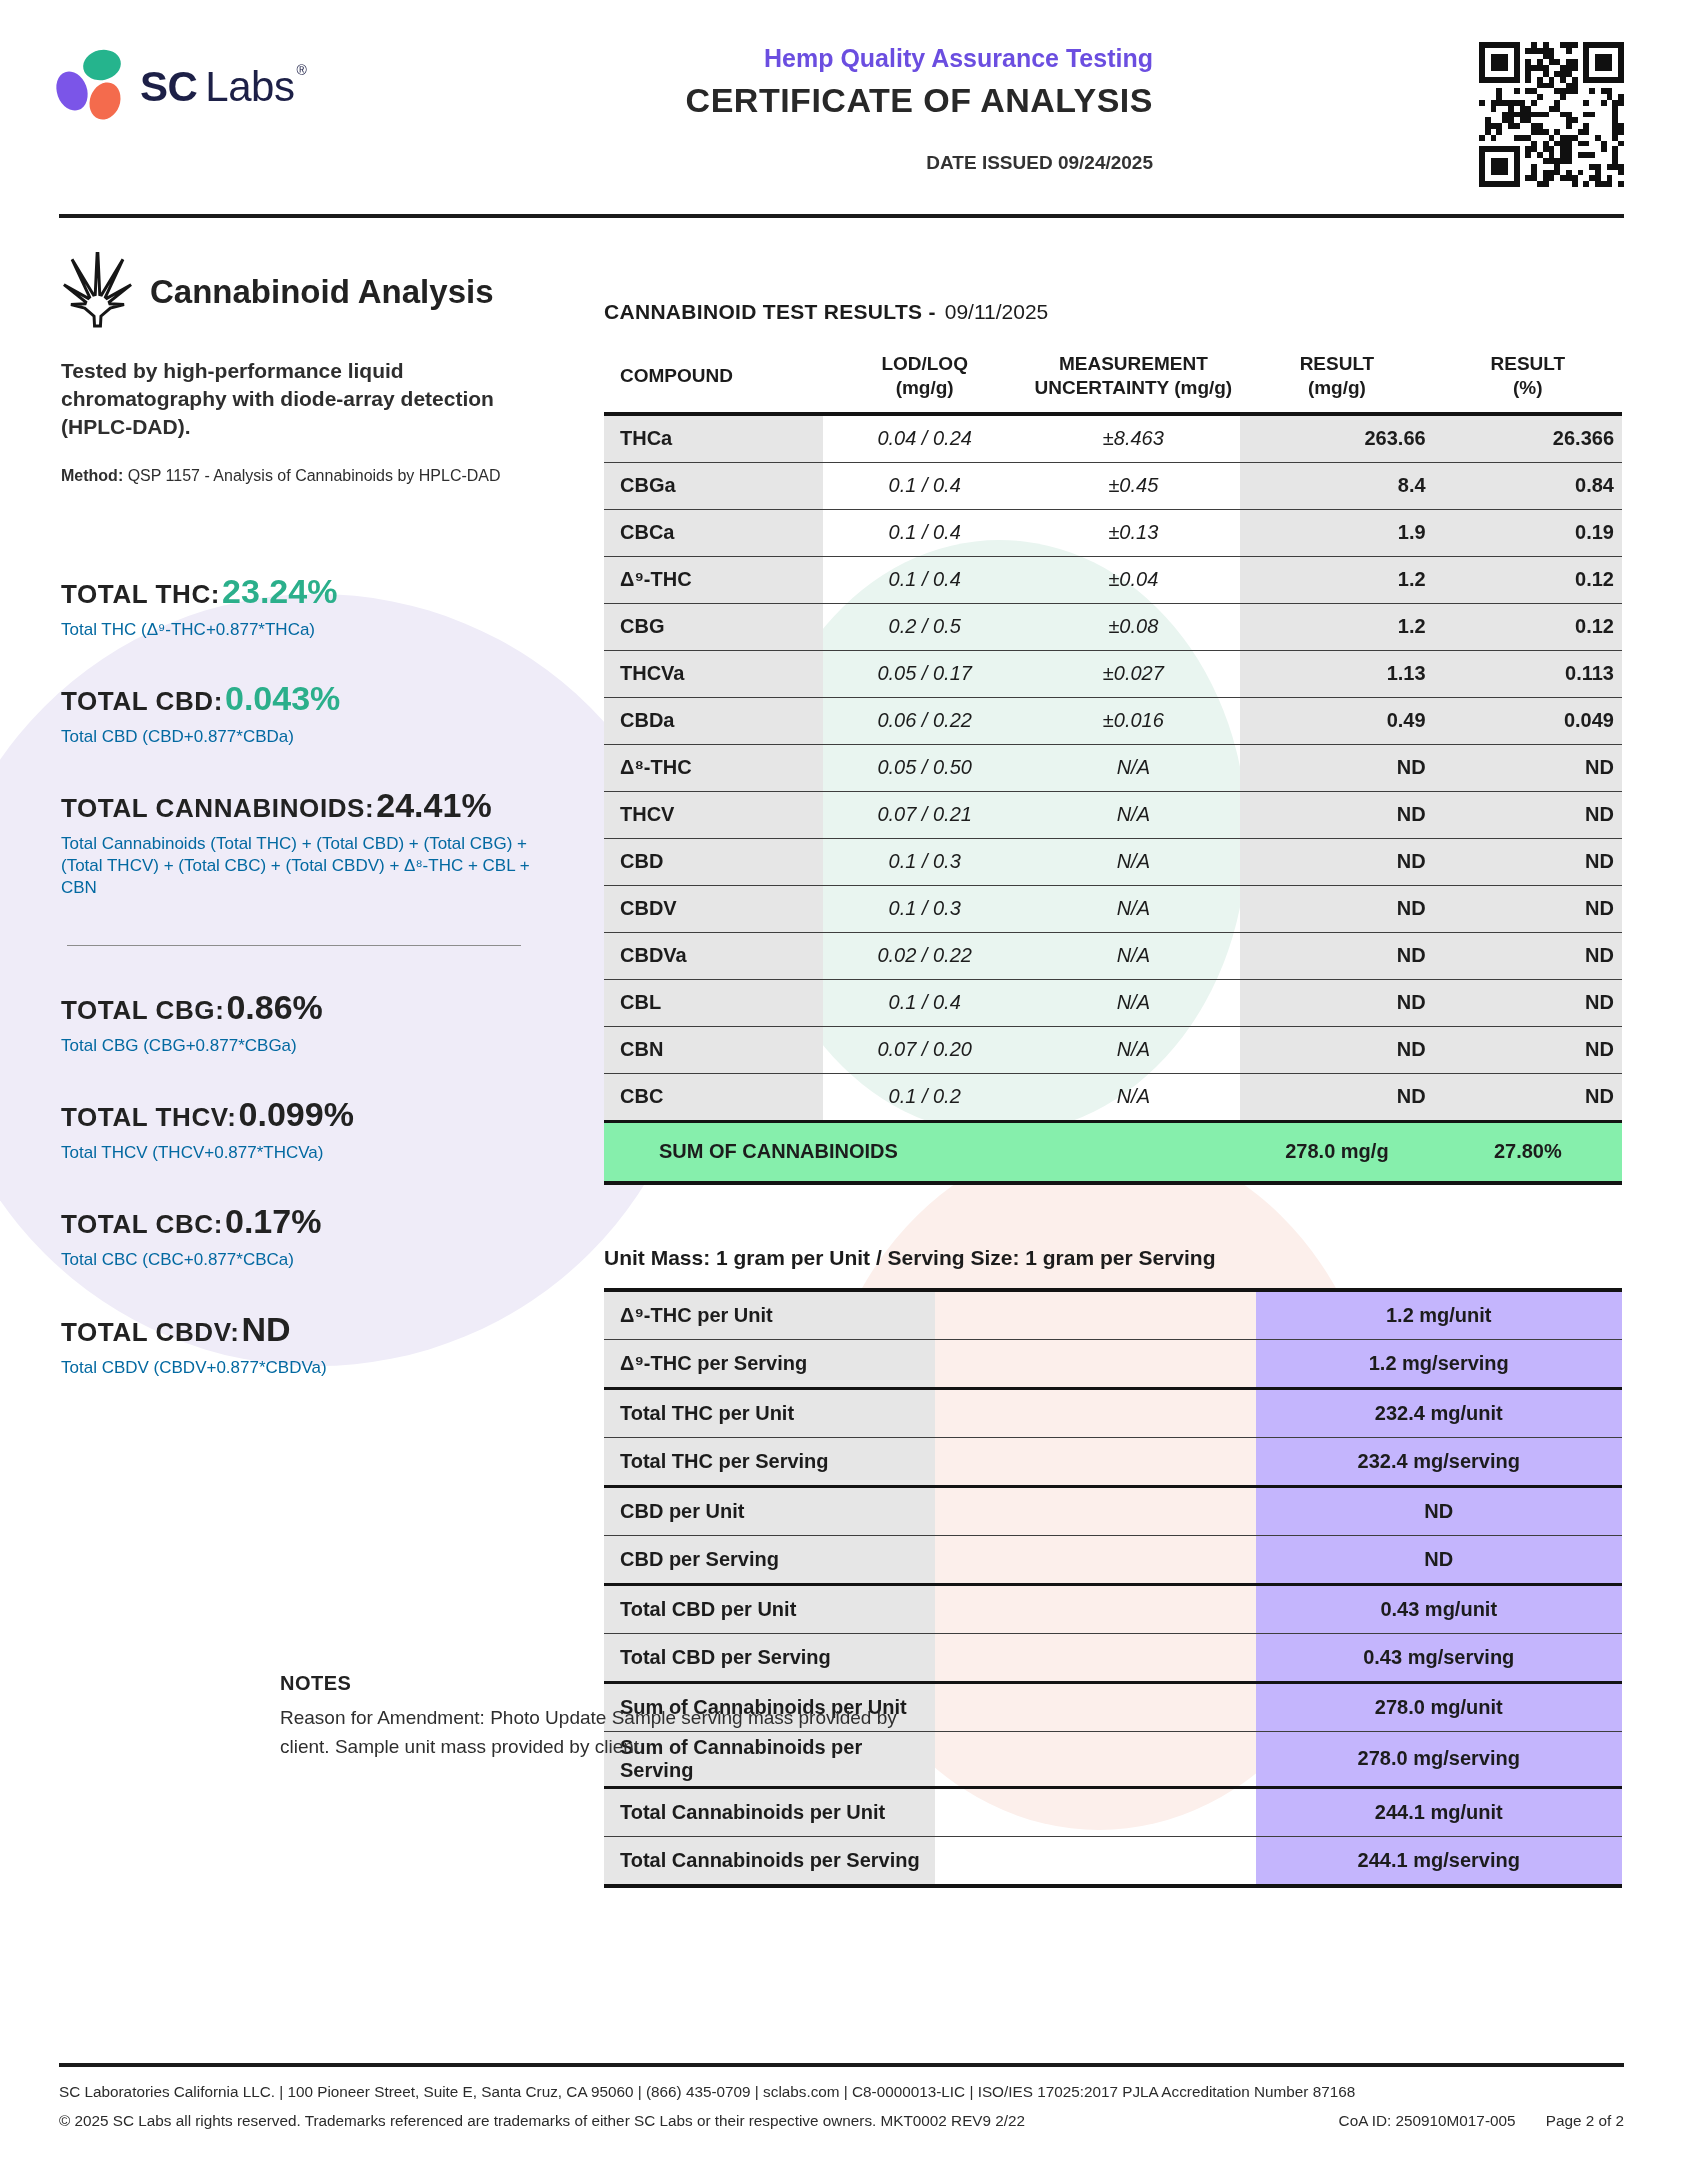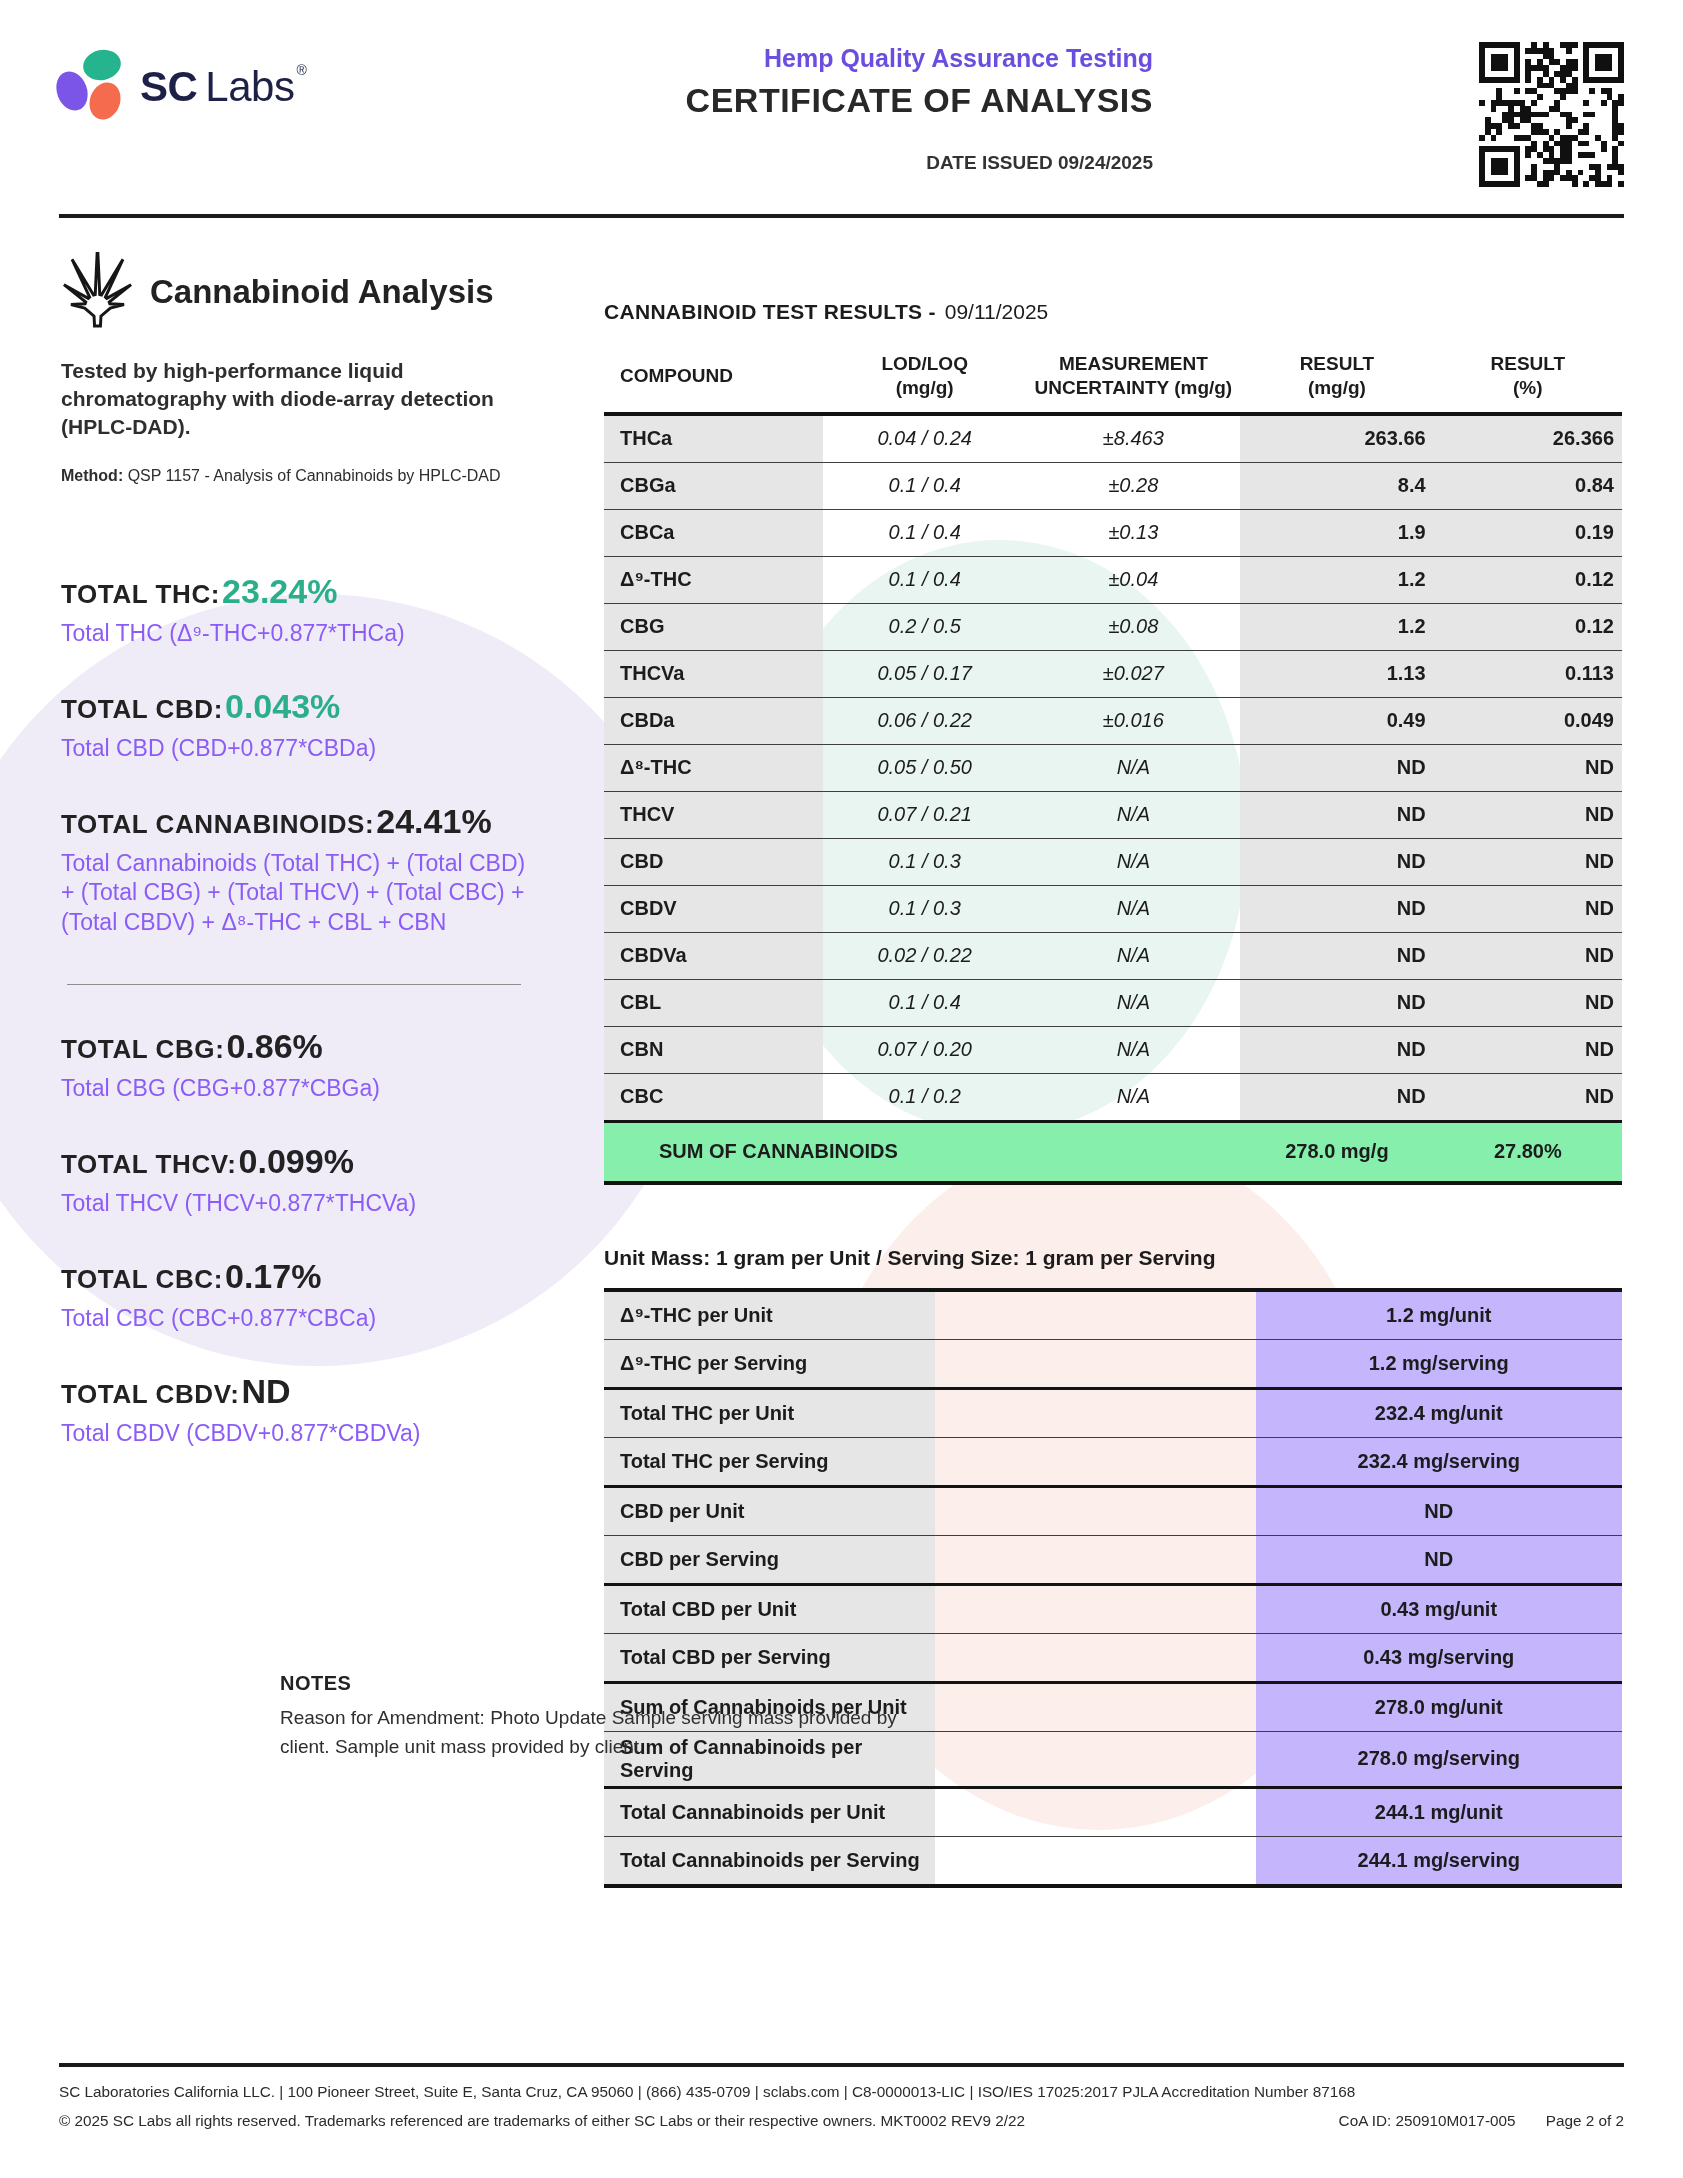--- a/index.html
+++ b/index.html
@@ -37,21 +37,21 @@
   .leaf-box{width:73px;height:79px;flex:0 0 auto;}
   .section-title{font-size:33px;font-weight:bold;color:#222;}
   .left-desc{margin-top:26px;font-size:21px;line-height:1.33;color:#2e2e2e;width:475px;font-weight:bold;}
   .method-line{margin-top:26px;font-size:16px;color:#2e2e2e;}
   .method-label{font-weight:bold;}
   .totals-wrap{margin-top:87px;}
   .total-block{margin-bottom:38px;}
   .total-label{font-size:26px;font-weight:bold;letter-spacing:0.6px;color:#222;}
   .total-value{font-size:34px;font-weight:bold;margin-left:2px;color:#222;}
   .total-value.green{color:#2BAF8B;}
-  .total-formula{font-size:23px;color:#8b5cf6;margin-top:8px;line-height:1.3;width:475px;}
+  .total-formula{font-size:17px;color:#0369a1;margin-top:8px;line-height:1.3;width:475px;}
   .left-divider{border:none;border-top:1.5px solid #8d8d8d;margin:46px 40px 42px 6px;}
 
   
   .right-col{position:absolute;left:604px;top:300px;width:1018px;}
   .rt-head{margin-bottom:24px;}
   .rt-title{font-size:21px;font-weight:bold;letter-spacing:0.3px;}
   .rt-date{font-size:21px;margin-left:9px;}
 
   table{border-collapse:collapse;width:100%;table-layout:fixed;}
   .results thead th{font-size:19px;font-weight:bold;line-height:1.25;text-align:center;
@@ -409,21 +409,21 @@
           <tr>
             <td class="c-comp">THCa</td>
             <td class="c-lod">0.04 / 0.24</td>
             <td class="c-unc">±8.463</td>
             <td class="c-mg">263.66</td>
             <td class="c-pct">26.366</td>
           </tr>
           <tr>
             <td class="c-comp">CBGa</td>
             <td class="c-lod">0.1 / 0.4</td>
-            <td class="c-unc">±0.28</td>
+            <td class="c-unc">±0.45</td>
             <td class="c-mg">8.4</td>
             <td class="c-pct">0.84</td>
           </tr>
           <tr>
             <td class="c-comp">CBCa</td>
             <td class="c-lod">0.1 / 0.4</td>
             <td class="c-unc">±0.13</td>
             <td class="c-mg">1.9</td>
             <td class="c-pct">0.19</td>
           </tr>

